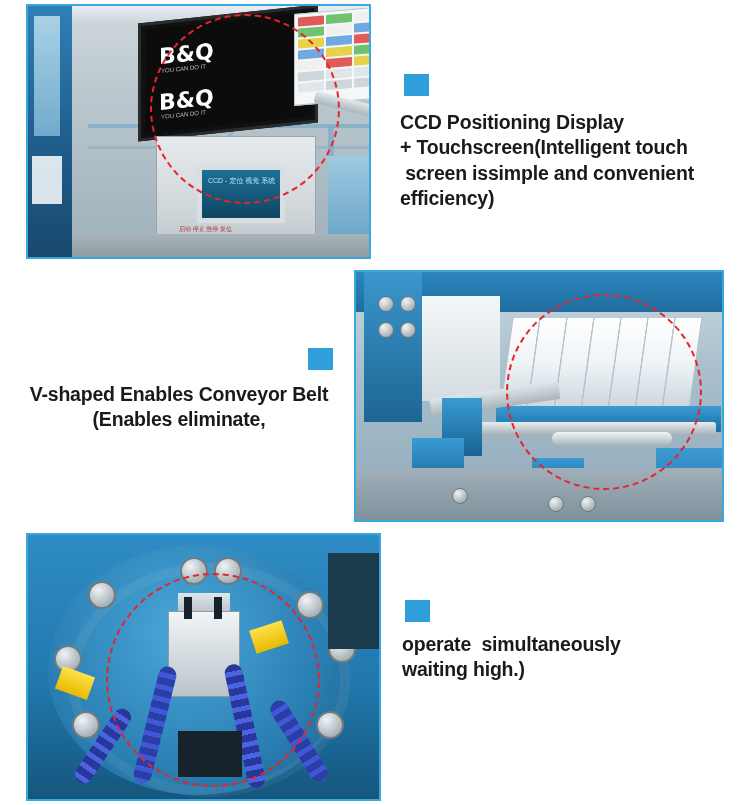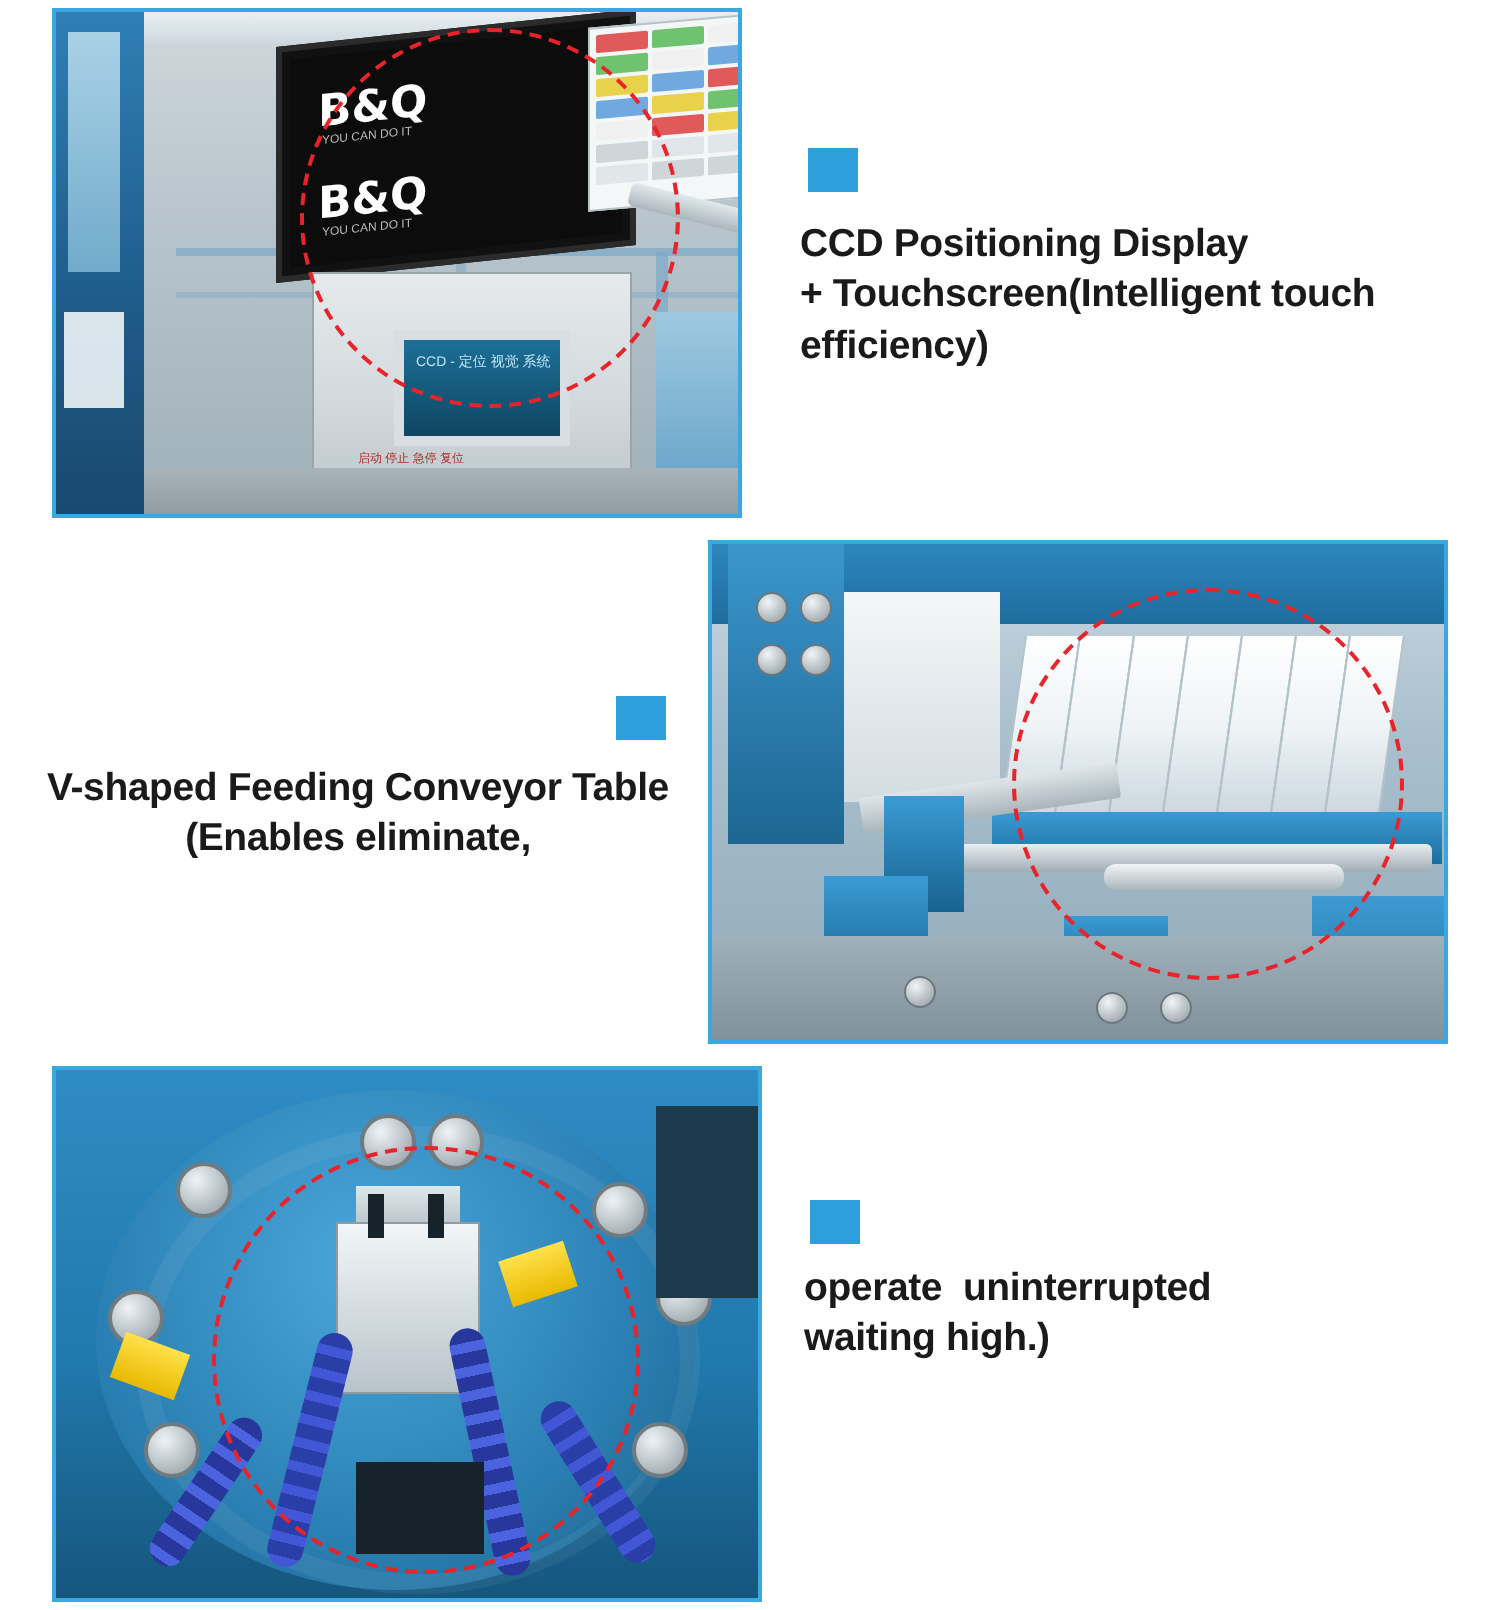--- a/index.html
+++ b/index.html
@@ -306,20 +306,21 @@
 
       <div class="p1-floor"></div>
       <div class="redcircle" id="circle1"></div>
     </div>
 
     <div class="bullet" id="bul1"></div>
 
     <div class="caption" id="cap1">
       <span class="line">CCD Positioning Display</span>
       <span class="line">+ Touchscreen(Intelligent touch</span>
+      <span class="line"> screen issimple and convenient</span>
       <span class="line">efficiency)</span>
     </div>
   </div>
 
   <div class="feature">
 
     <div class="photo" id="photo2">
       <div class="p2-bg"></div>
       <div class="p2-blueTop"></div>
       <div class="p2-frameL"></div>
@@ -353,21 +354,21 @@
       <div class="p2-bolt" style="left:192px;top:224px;"></div>
       <div class="p2-bolt" style="left:224px;top:224px;"></div>
       <div class="p2-bolt" style="left:96px;top:216px;"></div>
 
       <div class="redcircle" id="circle2"></div>
     </div>
 
     <div class="bullet" id="bul2"></div>
 
     <div class="caption" id="cap2">
-      <span class="line">V-shaped Feeding Conveyor Table</span>
+      <span class="line">V-shaped Enables Conveyor Belt</span>
       <span class="line">(Enables eliminate,</span>
     </div>
   </div>
 
   <div class="feature">
 
     <div class="photo" id="photo3">
       <div class="p3-bg"></div>
       <div class="p3-plate"></div>
       <div class="p3-ring"></div>
@@ -396,18 +397,18 @@
 
       <div class="p3-dark" style="left:150px;top:196px;width:64px;height:46px;"></div>
       <div class="p3-dark" style="left:300px;top:18px;width:55px;height:96px;background:#1b3b4d;"></div>
 
       <div class="redcircle" id="circle3"></div>
     </div>
 
     <div class="bullet" id="bul3"></div>
 
     <div class="caption" id="cap3">
-      <span class="line">operate  uninterrupted</span>
+      <span class="line">operate  simultaneously</span>
       <span class="line">waiting high.)</span>
     </div>
   </div>
 
 </div>
 
 </body></html>

